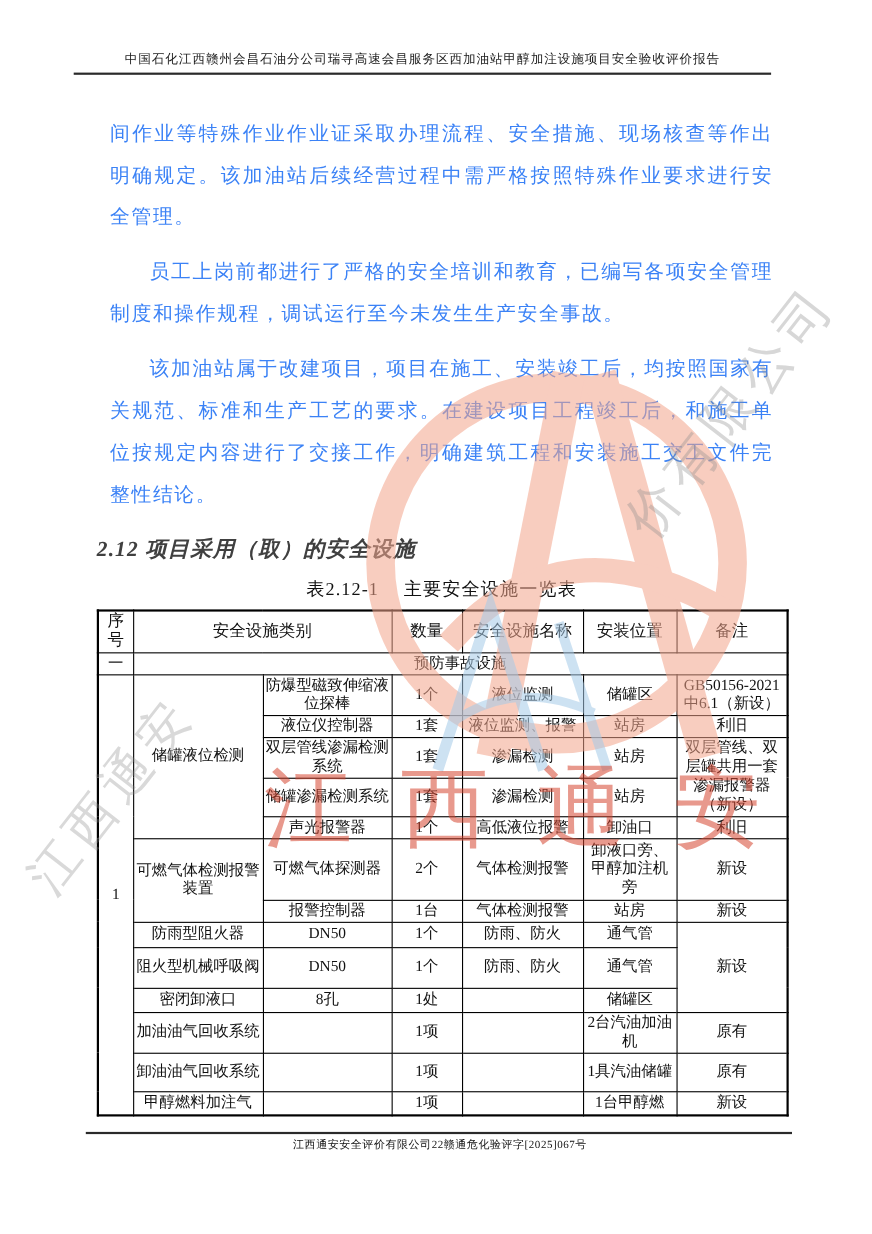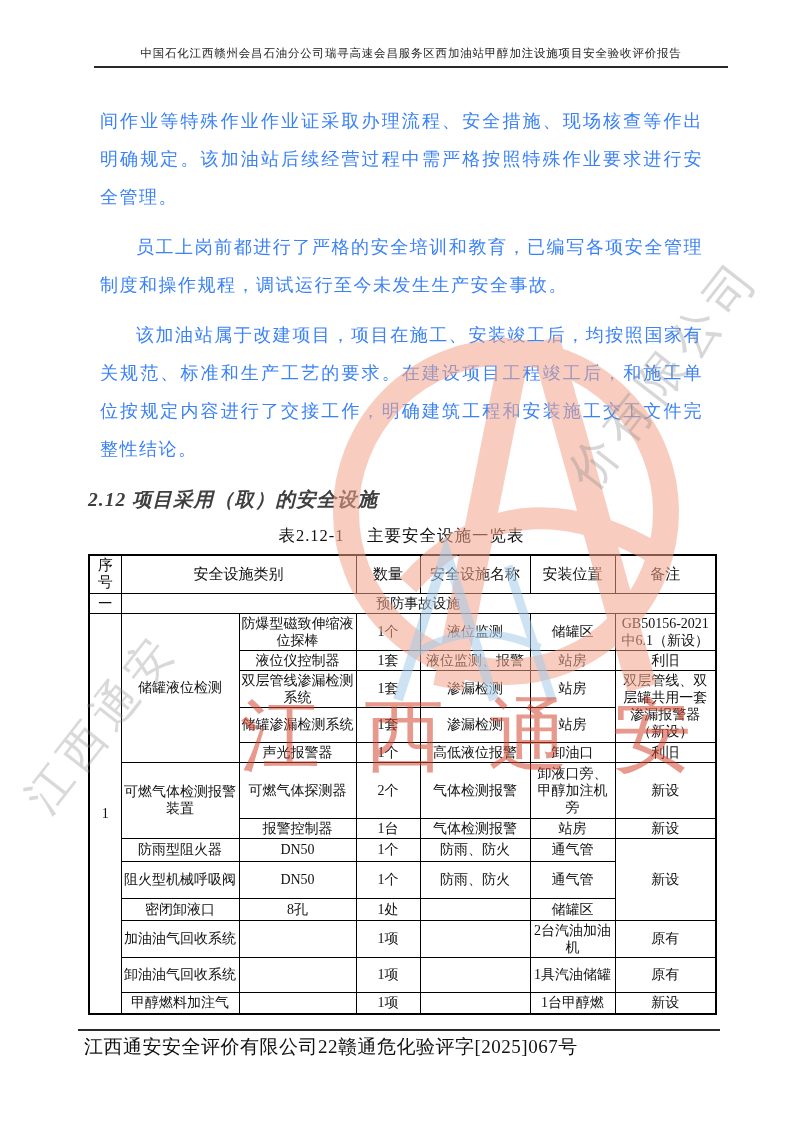--- a/index.html
+++ b/index.html
@@ -1,19 +1,19 @@
 <!DOCTYPE html>
 <html><head>
 <meta charset="utf-8">
 <style>
   html,body{margin:0;padding:0;background:#e8e8e8;}
   .page{position:relative;width:793px;height:1122px;background:#ffffff;overflow:hidden;
         font-family:"Liberation Serif","DejaVu Serif",serif;color:#111;margin:0 auto;}
   
-  .page-header{position:absolute;top:46px;left:94px;width:634px;border-bottom:2px solid #2a2a2a;
+  .page-header{position:absolute;top:46px;left:67px;width:634px;border-bottom:2px solid #2a2a2a;
         padding-bottom:5px;z-index:2;}
   .header-text{font-size:11.5px;letter-spacing:0.8px;text-align:center;white-space:nowrap;color:#1c1c1c;}
   
   .main-col{position:absolute;top:90px;left:88px;width:627px;z-index:2;}
   .body-text{margin:12px;font-size:18px;letter-spacing:1.5px;line-height:38px;text-align:justify;
         text-indent:2em;color:#3b82f6;}
   .no-indent{text-indent:0;}
   .h-sub{margin:0;font-size:18px;line-height:38px;font-weight:bold;text-indent:2.2em;
         font-family:"Liberation Sans","DejaVu Sans",sans-serif;color:#0d0d0d;}
   .h-section{margin:1px 0 0 0;font-size:19.5px;line-height:40px;font-weight:bold;font-style:italic;
@@ -25,21 +25,21 @@
         font-size:14px;line-height:17px;padding:1px 2px;font-weight:normal;overflow:hidden;
         word-break:break-all;}
   .head-row{height:38px;}
   .head-row th{font-size:15px;}
   .th-no{padding:0 7px;line-height:16px;}
   .section-row{height:20px;}
   .c-note{font-size:13.5px;line-height:16px;}
   
   .footer-line{position:absolute;top:1029px;left:78px;width:642px;border-top:2px solid #2a2a2a;z-index:2;}
   .footer-row{position:absolute;top:1034px;left:84px;width:632px;display:flex;
-        justify-content:flex-start;align-items:baseline;font-size:19px;z-index:2;letter-spacing:0.5px;}
+        justify-content:center;align-items:baseline;font-size:10px;z-index:2;letter-spacing:0.5px;}
   .footer-center{font-family:"Liberation Serif","DejaVu Serif",serif;}
   
   .wm-layer{position:absolute;inset:0;pointer-events:none;z-index:4;}
   .wm-red{position:absolute;top:696px;left:240px;font-size:80px;letter-spacing:44px;line-height:1;
         white-space:nowrap;color:rgba(213,70,48,0.55);}
   .wm-svg{position:absolute;inset:0;}
 </style>
 </head>
 <body>
 

